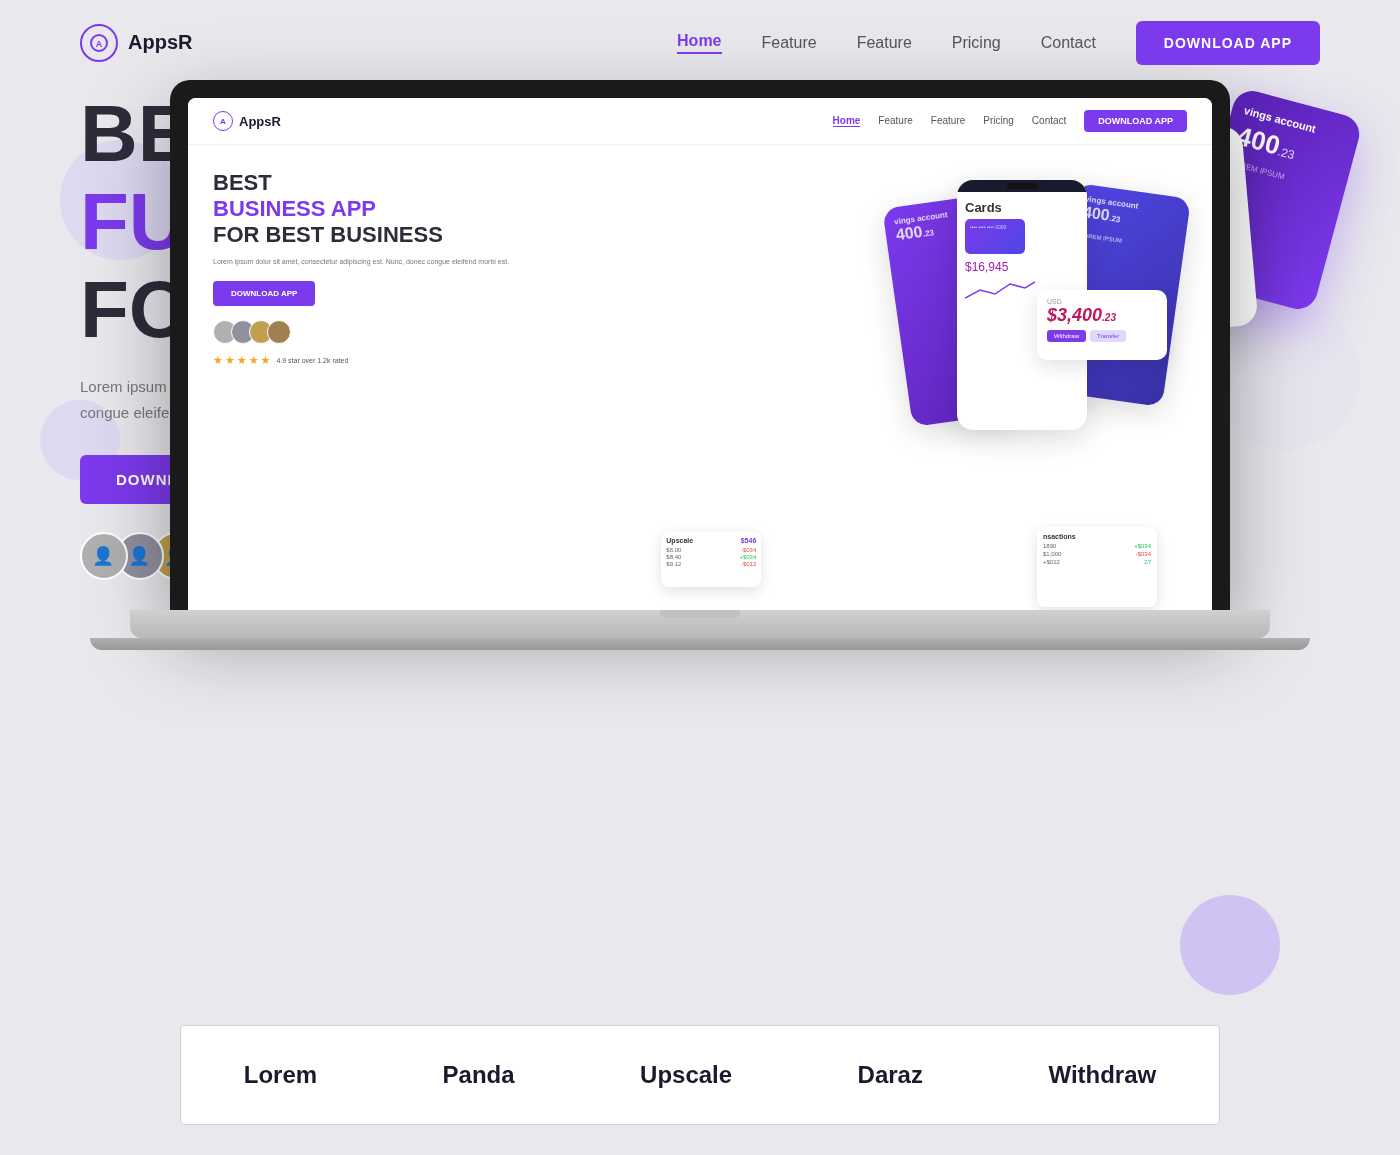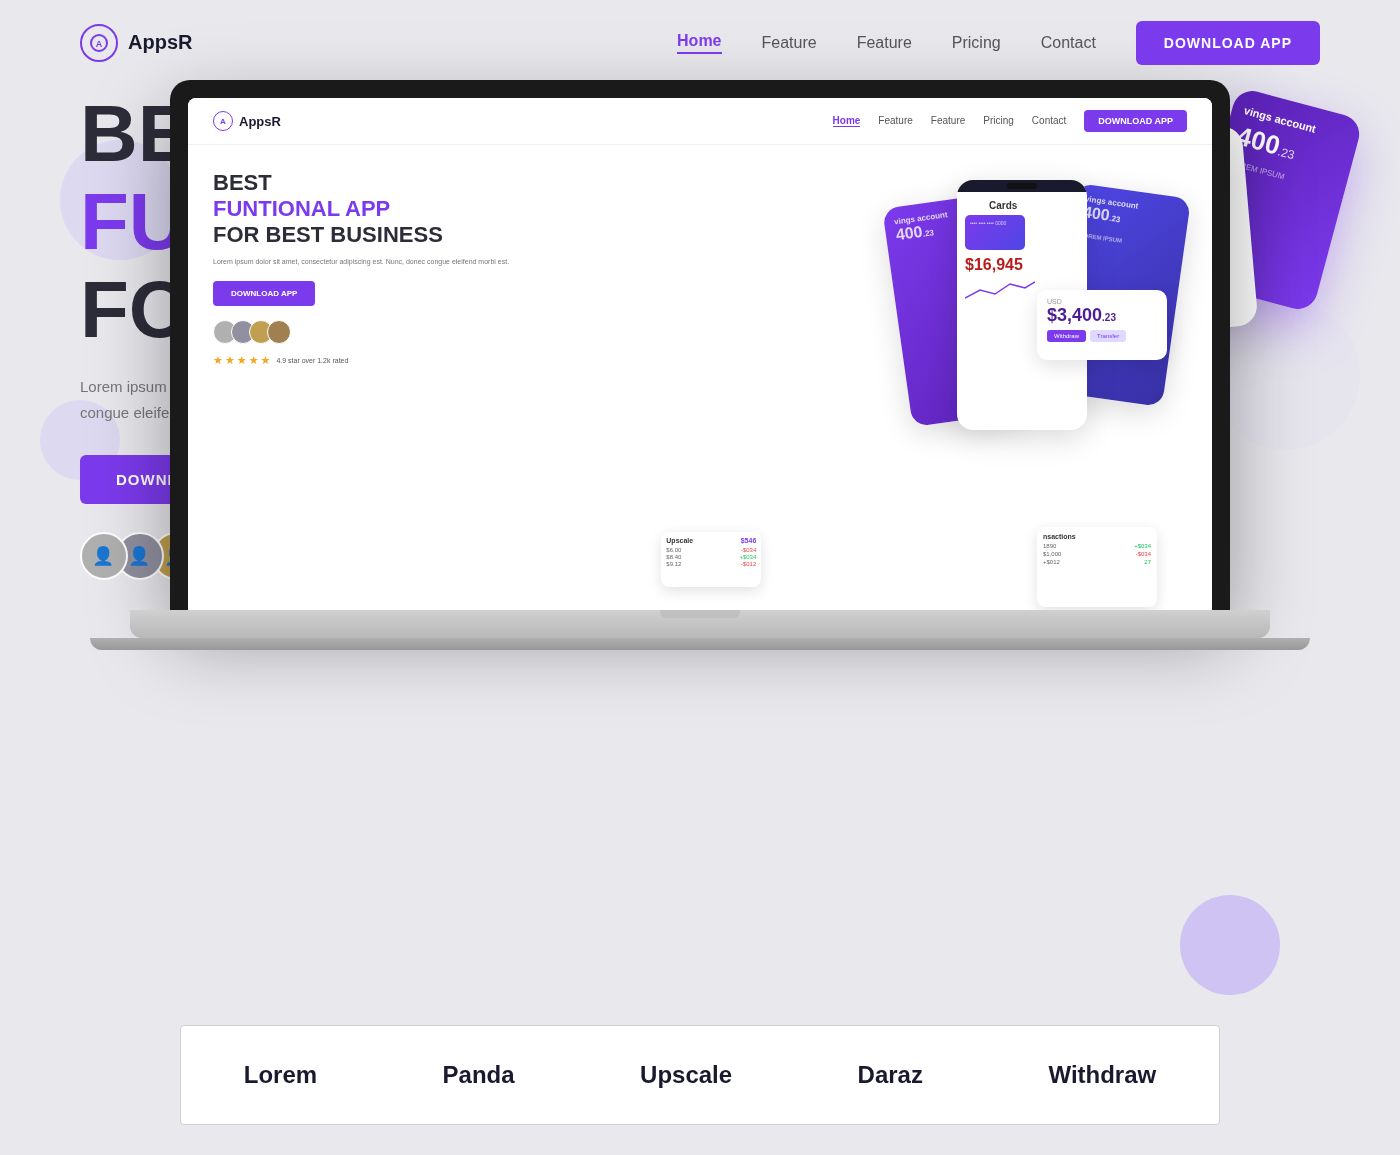--- a/index.html
+++ b/index.html
@@ -551,21 +551,21 @@
             <span class="mini-nav-link">Feature</span>
             <span class="mini-nav-link">Pricing</span>
             <span class="mini-nav-link">Contact</span>
           </div>
           <div class="mini-btn">DOWNLOAD APP</div>
         </div>
 
         <div class="mini-hero">
           <div class="mini-hero-text">
             <div class="mini-best">BEST</div>
-            <div class="mini-funt">FUNTIONAL APP</div>
+            <div class="mini-funt">BUSINESS APP</div>
             <div class="mini-for">FOR BEST BUSINESS</div>
             <div class="mini-desc">Lorem ipsum dolor sit amet, consectetur adipiscing est. Nunc, donec
 congue eleifend morbi est.</div>
             <div class="mini-dl-btn">DOWNLOAD APP</div>
             <div class="mini-avatars">
               <div class="mini-av"></div>
               <div class="mini-av"></div>
               <div class="mini-av"></div>
               <div class="mini-av"></div>
             </div>
@@ -586,42 +586,42 @@
               <div class="phone-card phone-back-left" style="display:flex;align-items:flex-start;padding:10px;">
                 <div style="color:white;font-size:8px;font-weight:700;opacity:0.8;">vings account<br><span style="font-size:16px;font-weight:900;">400</span><span style="font-size:8px;">.23</span></div>
               </div>
 
               <div class="phone-card phone-main">
                 <div class="phone-main-top">
                     <div class="phone-notch"></div>
                   </div>
                 <div class="phone-main-body">
                   
-                  <div style="font-size:10px;font-weight:700;color:#333;margin-left:24px;">Cards</div>
+                  <div style="font-size:13px;font-weight:700;color:#333;">Cards</div>
                   <div style="width:60px;height:35px;background:linear-gradient(135deg,#7c3aed,#4f46e5);border-radius:5px;margin-top:4px;padding:5px;">
                     <div style="font-size:5px;color:rgba(255,255,255,0.7);">••••  ••••  ••••  0000</div>
                   </div>
                   <div style="margin-top:6px;">
-                    <div style="font-size:16px;font-weight:700;color:#b91c1c;">$16,945</div>
+                    <div style="font-size:12px;font-weight:400;color:#a21caf;">$16,945</div>
                   </div>
                   
                   <svg width="70" height="25" style="margin-top:4px;">
                     <polyline points="0,20 15,12 30,16 45,6 60,10 70,4" fill="none" stroke="#7c3aed" stroke-width="1.5"></polyline>
                   </svg>
                 </div>
               </div>
 
               <div class="phone-card phone-back-right" style="display:flex;align-items:flex-start;padding:10px;">
                 <div style="color:white;font-size:8px;font-weight:700;opacity:0.8;">vings account<br><span style="font-size:16px;font-weight:900;">400</span><span style="font-size:8px;">.23</span><br><br><span style="font-size:6px;opacity:0.7;">LOREM IPSUM</span></div>
               </div>
             </div>
 
             <div class="usd-card">
               <div class="usd-label">USD</div>
-              <div style="font-size:18px;font-weight:900;color:#4c1d95;">$3,400<span style="font-size:10px;">.23</span></div>
+              <div style="font-size:18px;font-weight:900;color:#be185d;font-style:italic;">$3,400<span style="font-size:10px;">.23</span></div>
               <div class="usd-btns">
                 <div class="usd-btn-w">Withdraw</div>
                 <div class="usd-btn-t">Transfer</div>
               </div>
             </div>
 
             <div class="upscale-card">
               <div class="uc-header">
                 <span>Upscale</span>
                 <span style="color:#7c3aed;">$546</span>

